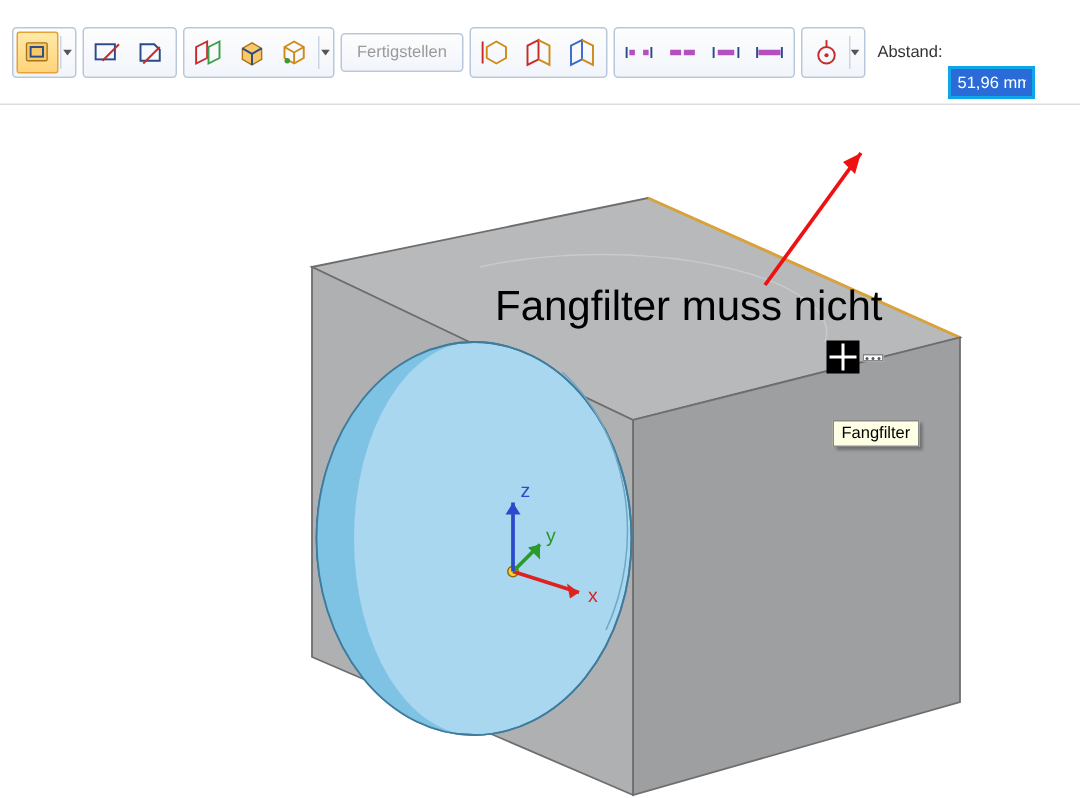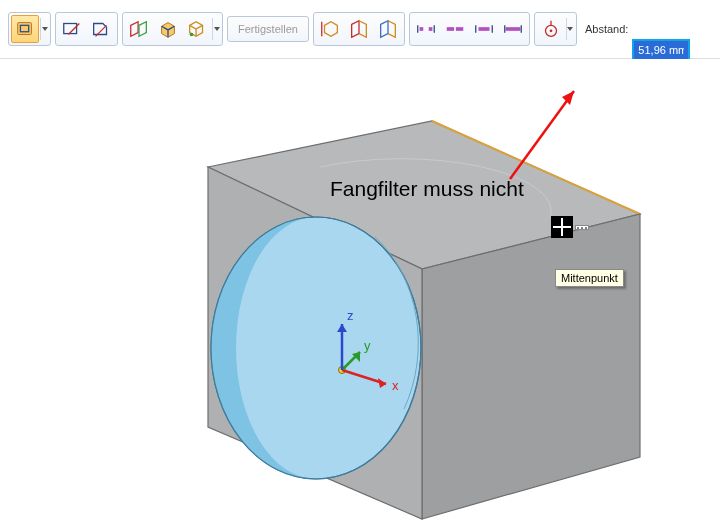--- a/index.html
+++ b/index.html
@@ -12,21 +12,21 @@
     overflow: hidden;
     position: relative;
   }
   .toolbar {
     display: flex;
     align-items: center;
     gap: 4px;
     padding: 6px 8px;
     background: #fff;
     border-bottom: 1px solid #ddd;
-    height: 59px;
+    height: 70px;
   }
   .tool-group {
     display: flex;
     align-items: center;
     border: 1px solid #b8c8dc;
     border-radius: 3px;
     padding: 2px;
     background: linear-gradient(#fdfdfd,#f1f5fb);
     gap: 1px;
   }
@@ -73,21 +73,21 @@
   .viewport {
     position: relative;
     width: 720px;
     height: 478px;
     background: #ffffff;
   }
   .annotation {
     position: absolute;
     top: 118px;
     left: 330px;
-    font-size: 21px;
+    font-size: 28px;
     color: #000;
     font-family: Arial, sans-serif;
     font-weight: 400;
     text-align: left;
     line-height: 1.15;
   }
   .arrow-svg {
     position: absolute;
     top: 20px;
     left: 490px;
@@ -331,15 +331,15 @@
 
   <div class="cursor-snap">
     <div class="cross"></div>
     <div class="dots">
         <span></span>
         <span></span>
         <span></span>
       </div>
   </div>
 
-  <div class="tooltip">Mittenpunkt</div>
+  <div class="tooltip">Fangfilter</div>
 
 </div>
 
 </body></html>

